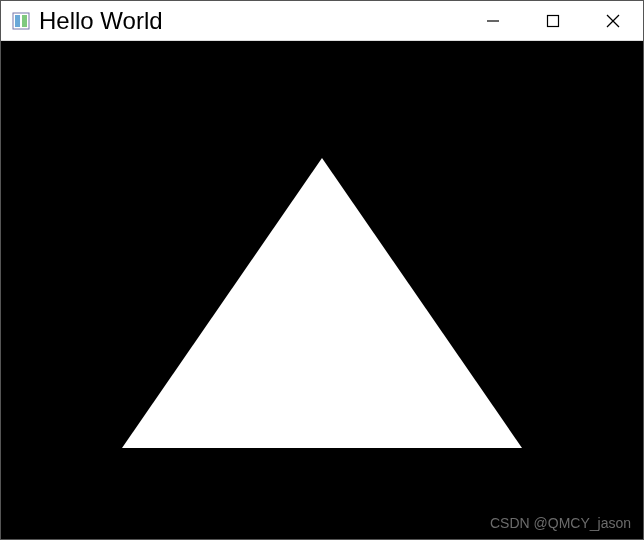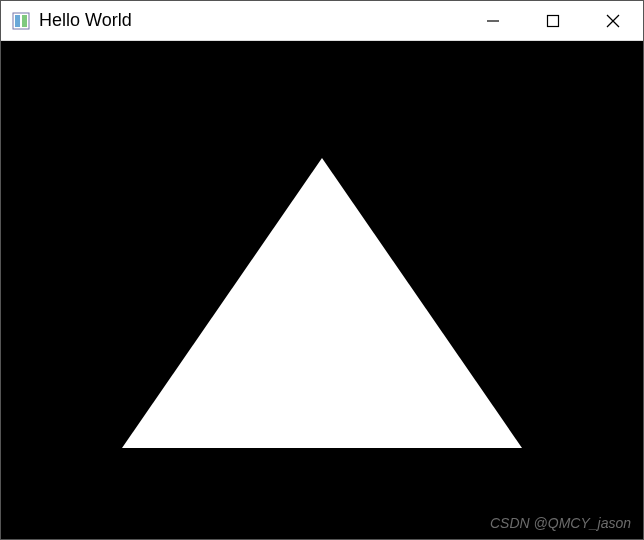--- a/index.html
+++ b/index.html
@@ -36,21 +36,21 @@
       margin-right: 8px;
       display: flex;
       align-items: center;
       justify-content: center;
     }
     .app-icon svg {
       width: 18px;
       height: 18px;
     }
     .title-text {
-      font-size: 18px;
+      font-size: 24px;
       color: #000;
       flex: 0 0 auto;
     }
     .spacer {
       flex: 1;
     }
     .window-controls {
       display: flex;
       height: 100%;
     }
@@ -85,21 +85,20 @@
       border-bottom: 290px solid #ffffff;
       margin-top: 25px;
     }
     .watermark {
       position: absolute;
       bottom: 8px;
       right: 12px;
       color: #6b6b6b;
       font-size: 14px;
       font-family: Arial, sans-serif;
-      font-style: italic;
     }
   </style>
 </head>
 <body>
 
 <div class="window">
   <div class="titlebar">
     <div class="app-icon">
       <svg viewBox="0 0 18 18">
         <rect x="1" y="1" width="16" height="16" fill="#fff" stroke="#77a" stroke-width="1"></rect>

